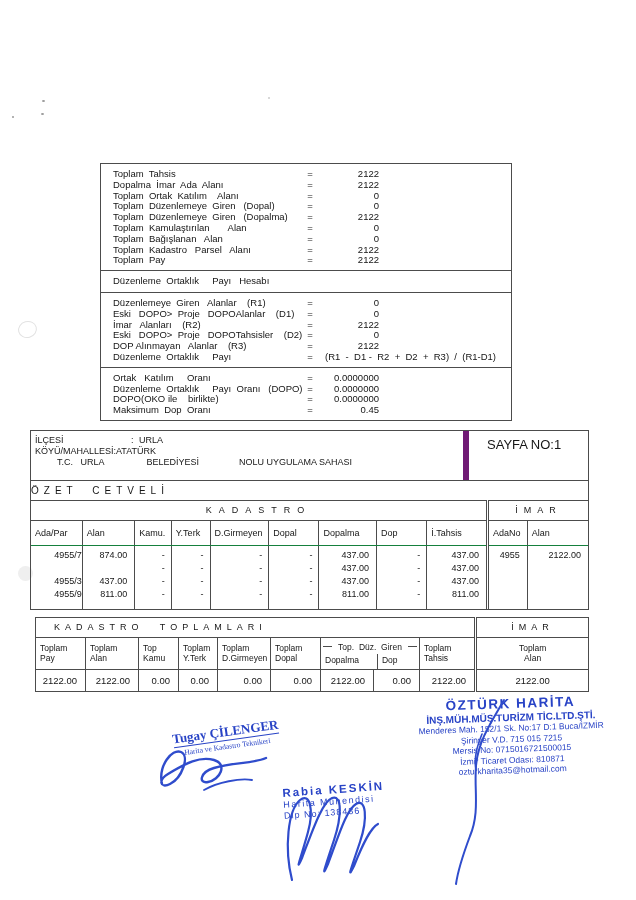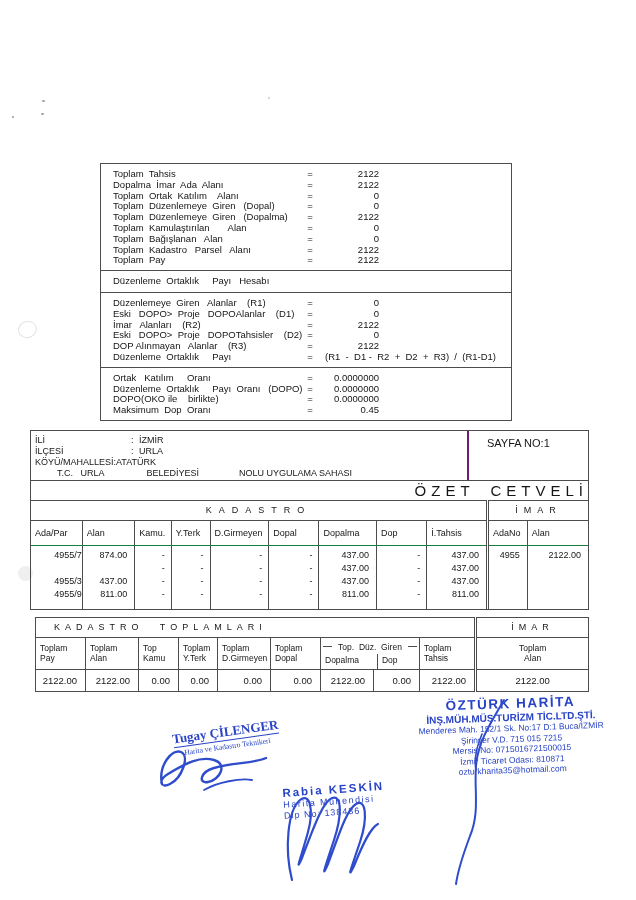--- a/index.html
+++ b/index.html
@@ -24,23 +24,23 @@
   .sec-b{padding:5px 0 5px 12px;}
   .sec-b .lbl{white-space:pre;text-align:center;}
 
   
   .ozet-wrap{position:absolute;left:30px;top:430px;width:557px;border:1px solid #4c4c4c;}
   .info-area{display:flex;height:49px;}
   .info-left{flex:1;padding:4px 0 0 4px;font-size:9px;line-height:11px;}
   .info-row .ilab{display:inline-block;width:96px;white-space:pre;}
   .info-row .sep{display:inline-block;width:8px;}
   .info-row4{white-space:pre;padding-left:22px;}
-  .info-right{width:101px;border-left:2px solid #701a75;font-size:11px;padding:6px 0 0 18px;}
-  .title-band{border-top:1px solid #4c4c4c;height:19px;line-height:19px;text-align:right;
-              font-size:15px;letter-spacing:5px;word-spacing:7px;}
+  .info-right{width:101px;border-left:6px solid #701a75;font-size:13px;padding:6px 0 0 18px;}
+  .title-band{border-top:1px solid #4c4c4c;height:19px;line-height:19px;text-align:left;
+              font-size:10px;letter-spacing:5px;word-spacing:7px;}
   table.ozet{width:100%;border-collapse:collapse;table-layout:fixed;font-size:9px;}
   table.ozet{border-top:1px solid #4c4c4c;}
   table.ozet td{border-left:1px solid #4c4c4c;padding:0;vertical-align:top;overflow:hidden;}
   table.ozet td:first-child{border-left:none;}
   table.ozet td.dbl{border-left:3px double #4c4c4c;}
   tr.band td{height:19px;line-height:19px;text-align:center;border-bottom:1px solid #4c4c4c;}
   tr.band .kband{letter-spacing:7px;}
   tr.band .iband{letter-spacing:6px;}
   tr.hdr td{height:24px;line-height:24px;padding-left:4px;border-bottom:1px solid #15803d;
             white-space:nowrap;}
@@ -130,23 +130,20 @@
         <div class="srow"><span class="lbl">Düzenleme  Ortaklık     Payı  Oranı   (DOPO)</span><span class="eq">=</span><span class="val">0.0000000</span></div>
         <div class="srow"><span class="lbl">DOPO(OKO ile    birlikte)</span><span class="eq">=</span><span class="val">0.0000000</span></div>
         <div class="srow"><span class="lbl">Maksimum  Dop  Oranı</span><span class="eq">=</span><span class="val">0.45</span></div>
       </div>
   </section>
 
   <section class="ozet-wrap">
     <div class="info-area">
       <div class="info-left">
         <div class="info-row">
-          <span class="ilab">İLİ</span><span class="sep">:</span><span>İZMİR</span>
-        </div>
-        <div class="info-row">
           <span class="ilab">İLÇESİ</span><span class="sep">:</span><span>URLA</span>
         </div>
         <div class="info-row">KÖYÜ/MAHALLESİ:ATATÜRK</div>
         <div class="info-row4">T.C.   URLA                 BELEDİYESİ                NOLU UYGULAMA SAHASI</div>
       </div>
       <div class="info-right">
         <span>SAYFA NO:1</span>
       </div>
     </div>
     <div class="title-band">ÖZET CETVELİ</div>

